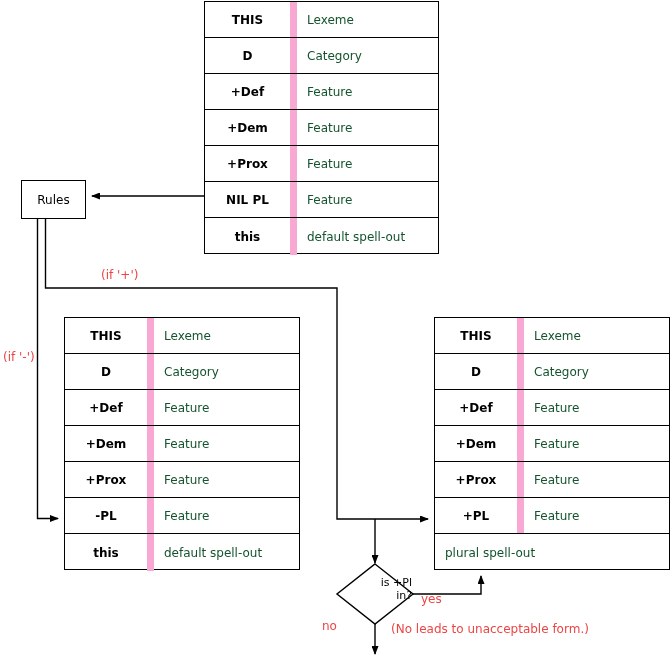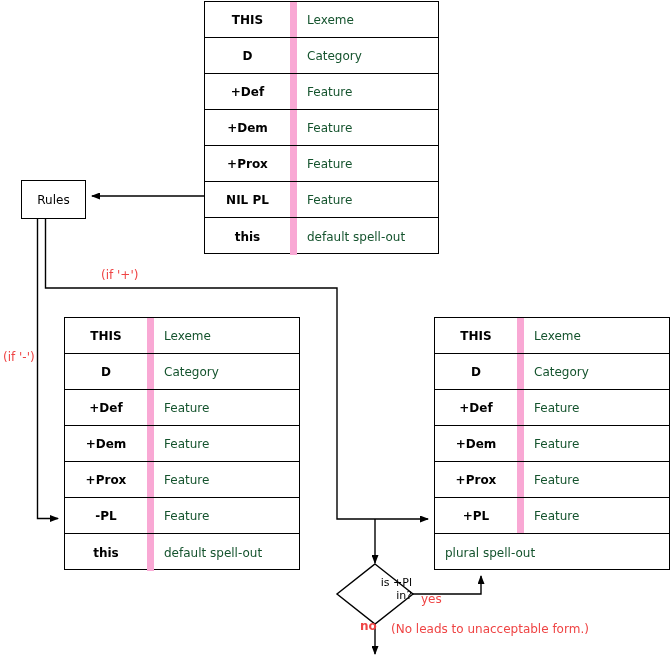--- a/index.html
+++ b/index.html
@@ -95,21 +95,21 @@
 
   .edge-label {
     position: absolute;
     font-size: 12px;
     color: #ef4444;
     white-space: nowrap;
   }
   #label-if-plus { left: 101px; top: 268px; }
   #label-if-minus { left: 3px; top: 306px; margin-top: 44px; }
   #label-yes { left: 421px; top: 592px; }
-  #label-no { left: 360px; top: 619px; font-weight: bold; }
+  #label-no { left: 322px; top: 619px; }
   #note-unacceptable { left: 391px; top: 622px; }
 
   #diamond-text {
     position: absolute;
     left: 340px;
     top: 576px;
     width: 72px;
     text-align: right;
     font-size: 11px;
     line-height: 13px;

